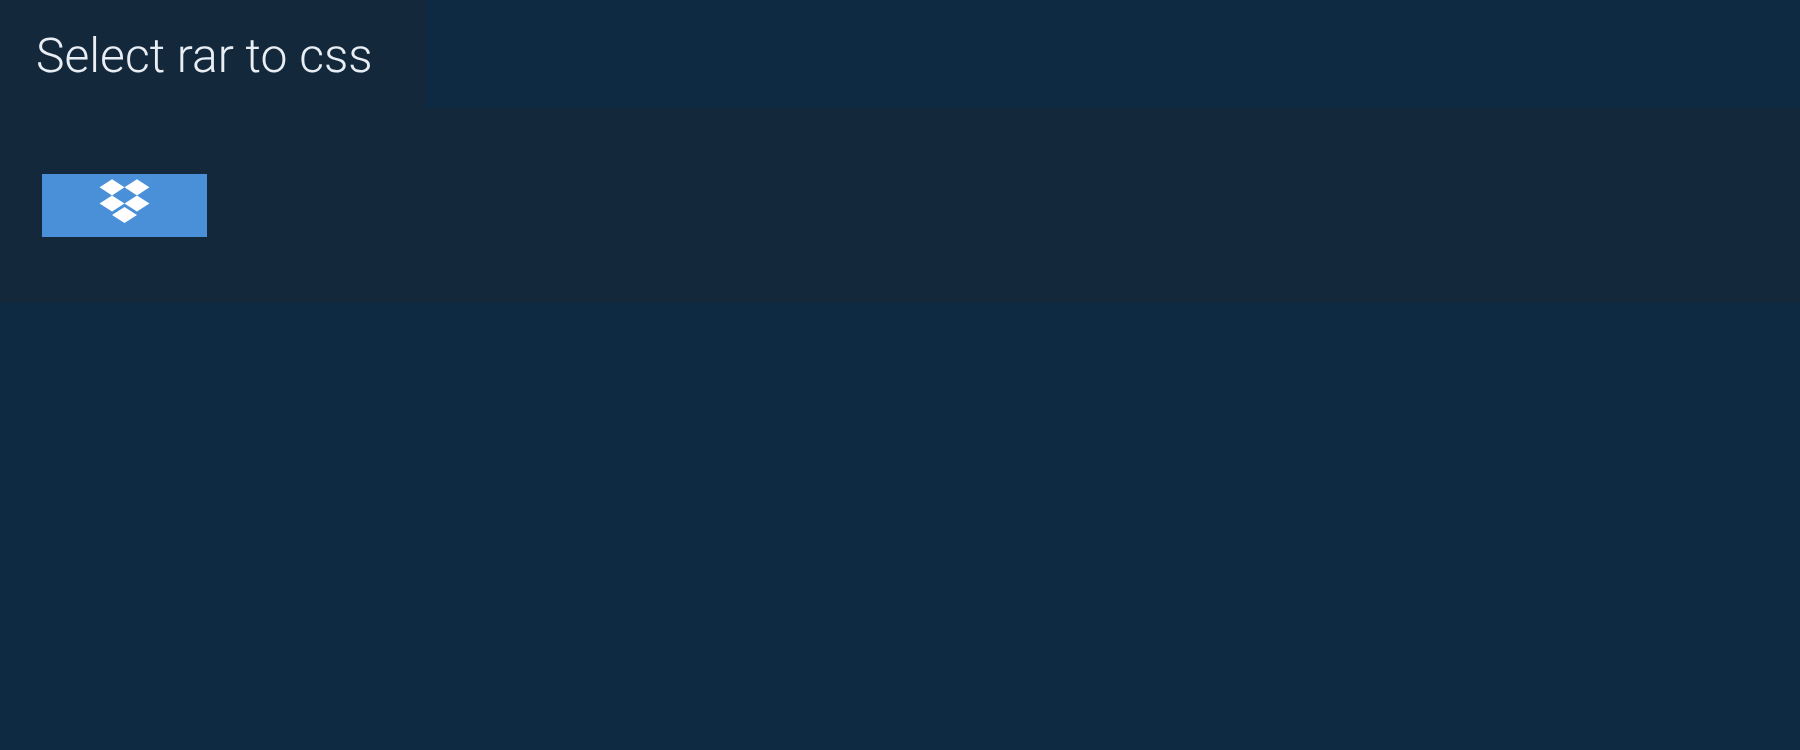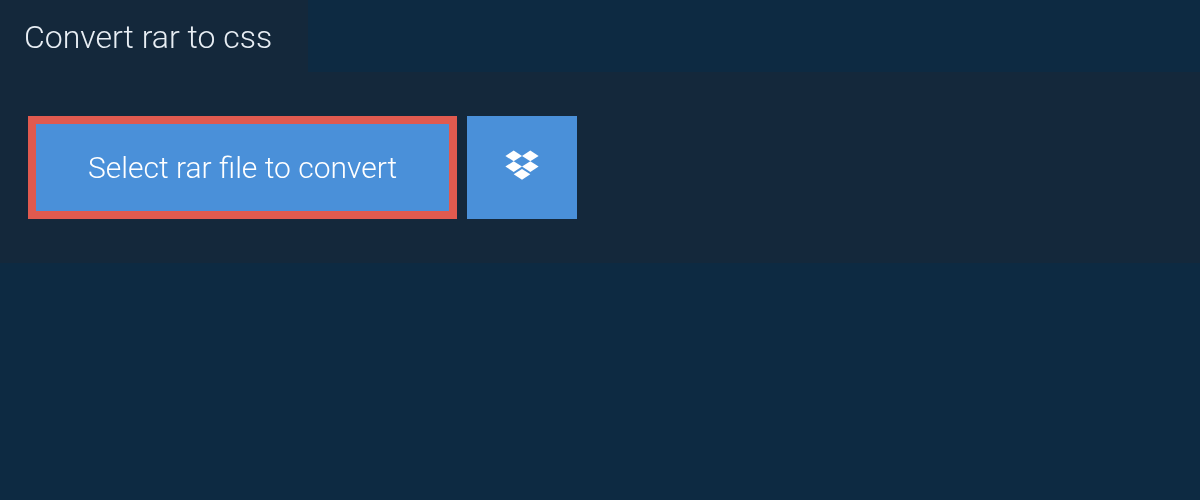--- a/index.html
+++ b/index.html
@@ -56,29 +56,26 @@
     .dropbox-icon {
       width: 38px;
       height: 38px;
     }
   </style>
 </head>
 <body>
 
 <div class="tab-bar">
   <div class="tab">
-    <span>Convert rar to css</span>
+    <span>Select rar to css</span>
   </div>
 </div>
 
 <div class="panel">
   <div class="button-row">
-    <div class="select-file-btn">
-      <span>Select rar file to convert</span>
-    </div>
     <div class="dropbox-btn">
       <span>
         <svg class="dropbox-icon" viewBox="0 0 64 64" fill="#ffffff">
           <polygon points="18,6 32,15 18,24 4,15"></polygon>
           <polygon points="46,6 60,15 46,24 32,15"></polygon>
           <polygon points="18,24 32,33 18,42 4,33"></polygon>
           <polygon points="46,24 60,33 46,42 32,33"></polygon>
           <polygon points="32,37 46,46 32,55 18,46"></polygon>
         </svg>
       </span>

